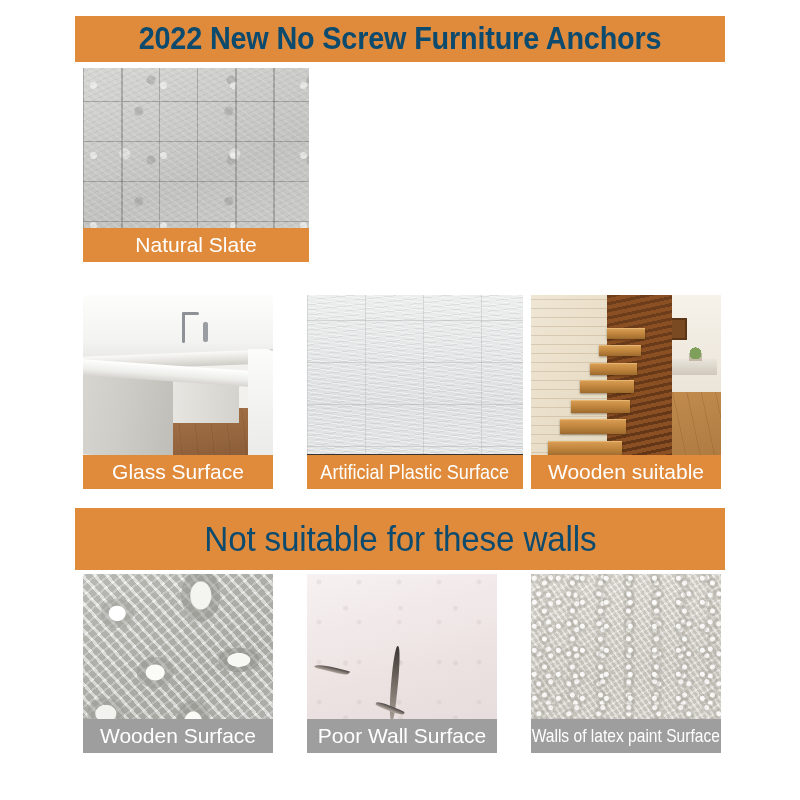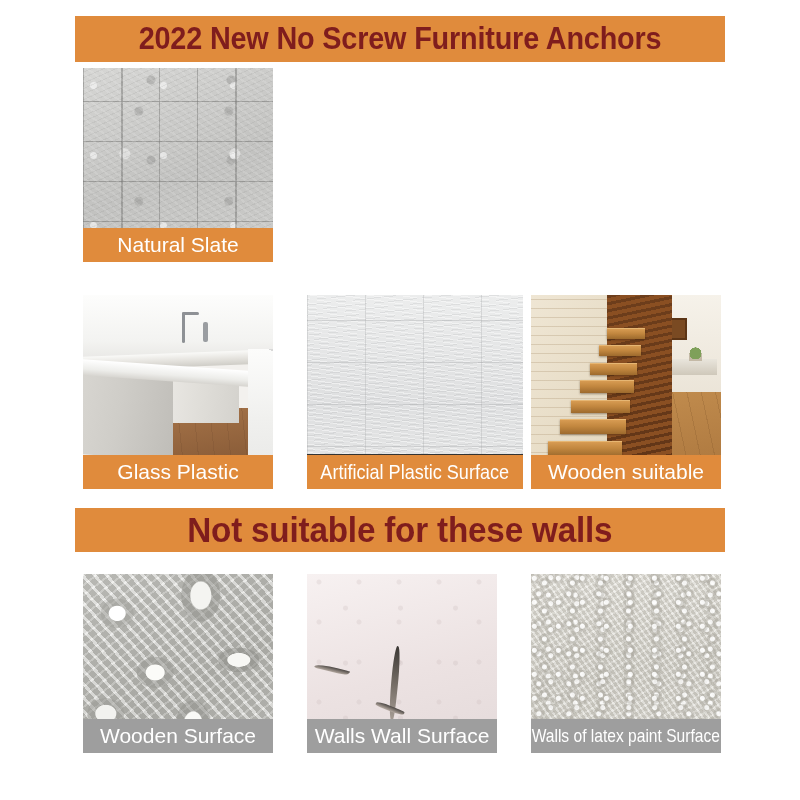--- a/index.html
+++ b/index.html
@@ -17,43 +17,43 @@
     height: 800px;
     background: #ffffff;
   }
 
   
   .banner {
     position: absolute;
     display: flex;
     align-items: center;
     justify-content: center;
-    color: #7f1d1d;
+    color: #0c4a6e;
     background: #e08b3c;
     box-sizing: border-box;
     letter-spacing: -0.2px;
   }
   .banner-top {
     left: 75px;
     top: 16px;
     width: 650px;
     height: 46px;
     font-size: 31px;
     font-weight: 700;
     font-family: "Liberation Sans Narrow", "Liberation Sans", sans-serif;
     transform-origin: center;
   }
   .banner-top .btxt { display: block; transform: scaleX(0.93); }
   .banner-mid {
     left: 75px;
     top: 508px;
     width: 650px;
-    height: 44px;
+    height: 62px;
     font-size: 35px;
-    font-weight: 700;
+    font-weight: 400;
     font-family: "Liberation Sans Narrow", "Liberation Sans", sans-serif;
   }
   .banner-mid .btxt { display: block; transform: scaleX(0.95); }
 
   
   .cell {
     position: absolute;
     overflow: hidden;
   }
   .photo {
@@ -373,21 +373,21 @@
 </style>
 </head>
 <body>
 
 <div id="page">
 
   <div class="banner banner-top">
     <span class="btxt">2022 New No Screw Furniture Anchors</span>
   </div>
 
-  <div class="cell" style="left:83px; top:68px; width:190px; height:194px;">
+  <div class="cell" style="left:83px; top:68px; width:226px; height:194px;">
     <div class="photo tex-slate"></div>
     <div class="caption cap-orange">
       <span class="ctxt">Natural Slate</span>
     </div>
   </div>
 
 
 
   <div class="cell" style="left:83px; top:295px; width:190px; height:194px;">
     <div class="photo tex-glass">
@@ -396,21 +396,21 @@
       <div class="gl-faucet"></div>
       <div class="gl-faucet2"></div>
       <div class="gl-counter-top"></div>
       <div class="gl-floor"></div>
       <div class="gl-cab"></div>
       <div class="gl-island-body"></div>
       <div class="gl-island-top"></div>
       <div class="gl-marble"></div>
     </div>
     <div class="caption cap-orange">
-      <span class="ctxt">Glass Plastic</span>
+      <span class="ctxt">Glass Surface</span>
     </div>
   </div>
 
   <div class="cell" style="left:307px; top:295px; width:216px; height:194px;">
     <div class="photo tex-plastic">
       <div class="pl-base"></div>
       <div class="pl-darkline"></div>
     </div>
     <div class="caption cap-orange cap-narrow">
       <span class="ctxt">Artificial Plastic Surface</span>
@@ -451,21 +451,21 @@
     </div>
   </div>
 
   <div class="cell" style="left:307px; top:574px; width:190px; height:179px;">
     <div class="photo tex-poor">
       <div class="crack crack1"></div>
       <div class="crack crack2"></div>
       <div class="crack crack3"></div>
     </div>
     <div class="caption cap-gray">
-      <span class="ctxt">Walls Wall Surface</span>
+      <span class="ctxt">Poor Wall Surface</span>
     </div>
   </div>
 
   <div class="cell" style="left:531px; top:574px; width:190px; height:179px;">
     <div class="photo tex-latex"></div>
     <div class="caption cap-gray cap-narrow">
       <span class="ctxt" style="font-size:19px; transform:scaleX(0.82);">Walls of latex paint Surface</span>
     </div>
   </div>
 

